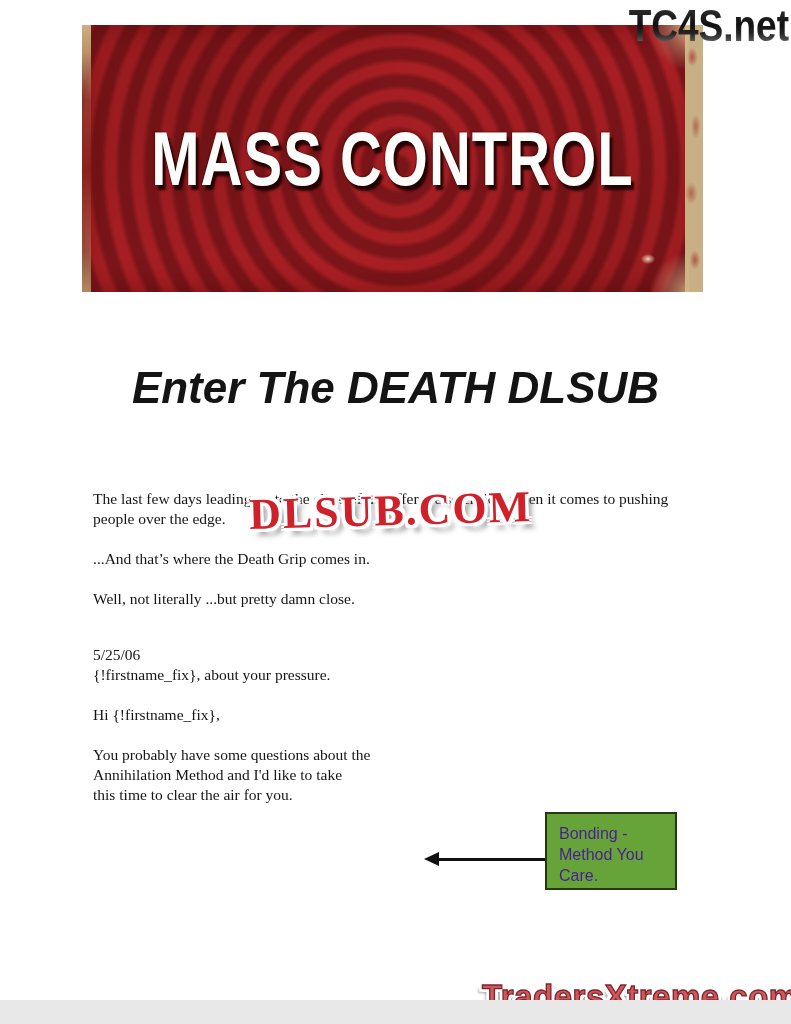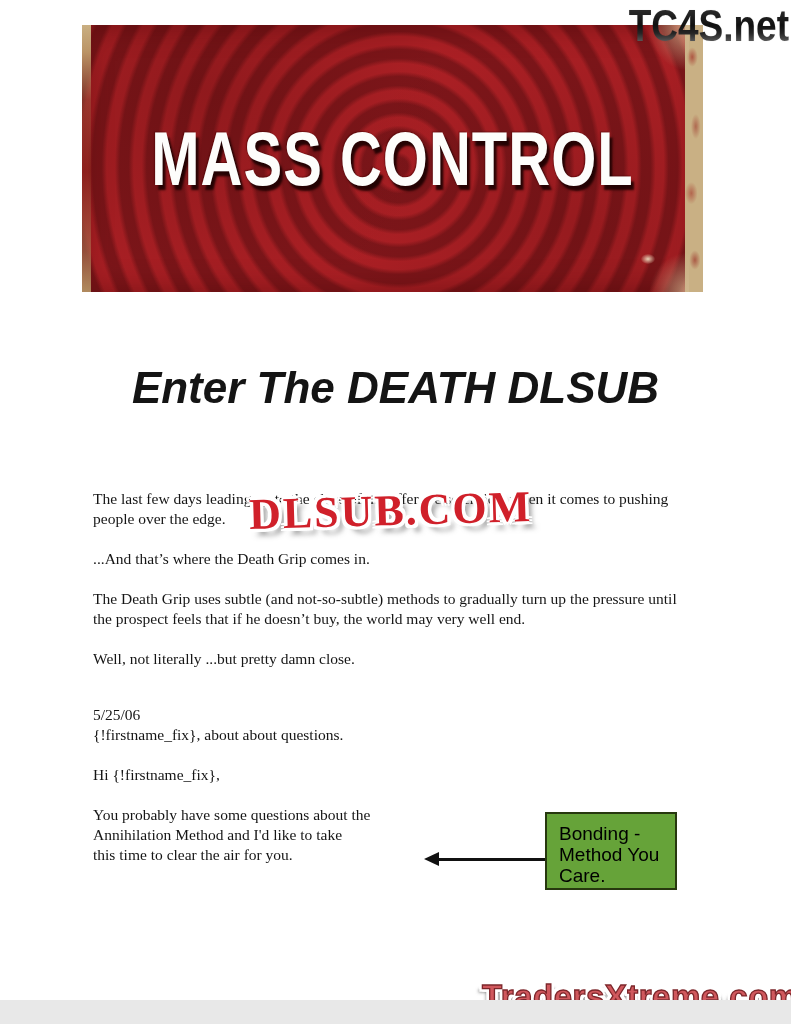--- a/index.html
+++ b/index.html
@@ -109,22 +109,22 @@
       -3px -3px 0 #fff, 3px -3px 0 #fff, -3px 3px 0 #fff, 3px 3px 0 #fff,
       0 -3px 0 #fff, 0 3px 0 #fff, -3px 0 0 #fff, 3px 0 0 #fff,
       6px 7px 5px rgba(90,90,90,0.55);
   }
 
   
   .callout{
     position:absolute;left:545px;top:812px;width:132px;height:78px;
     background:var(--green);
     border:2px solid var(--green-border);
-    font-family:"Liberation Sans", sans-serif;font-size:19px;line-height:21px;
-    color:#000000;padding:9px 0 4px 12px;white-space:nowrap;
+    font-family:"Liberation Sans", sans-serif;font-size:16px;line-height:21px;
+    color:#4c1d95;padding:9px 0 4px 12px;white-space:nowrap;
   }
   .arrow{position:absolute;left:424px;top:851px;width:121px;height:16px;}
   .arrow-line{
     position:absolute;left:10px;top:6.5px;width:111px;height:3px;background:#111;
   }
   .arrow-head{
     position:absolute;left:0;top:1px;width:0;height:0;
     border-top:7px solid transparent;border-bottom:7px solid transparent;
     border-right:15px solid #111;
   }
@@ -159,28 +159,24 @@
   </div>
 
   <h1 class="heading">Enter The DEATH DLSUB</h1>
 
   <div class="copy">
     <p>
       <span class="l">The last few days leading up to the close of the offer are so critical when it comes to pushing</span><br>
       <span class="l">people over the edge.</span>
     </p>
     <p>...And that’s where the Death Grip comes in.</p>
-    <p>
-      <span class="l">The Death Grip uses subtle (and not-so-subtle) methods to gradually turn up the pressure until</span><br>
-      <span class="l">the prospect feels that if he doesn’t buy, the world may very well end.</span>
-    </p>
     <p class="gap-lg">Well, not literally ...but pretty damn close.</p>
     <p>
       <span class="l">5/25/06</span><br>
-      <span class="l">{!firstname_fix}, about about questions.</span>
+      <span class="l">{!firstname_fix}, about your pressure.</span>
     </p>
     <p>Hi {!firstname_fix},</p>
     <p class="gap-md">
       <span class="l">You probably have some questions about the</span><br>
       <span class="l">Annihilation Method and I'd like to take</span><br>
       <span class="l">this time to clear the air for you.</span>
     </p>
     <p>
       <br>
     </p>

